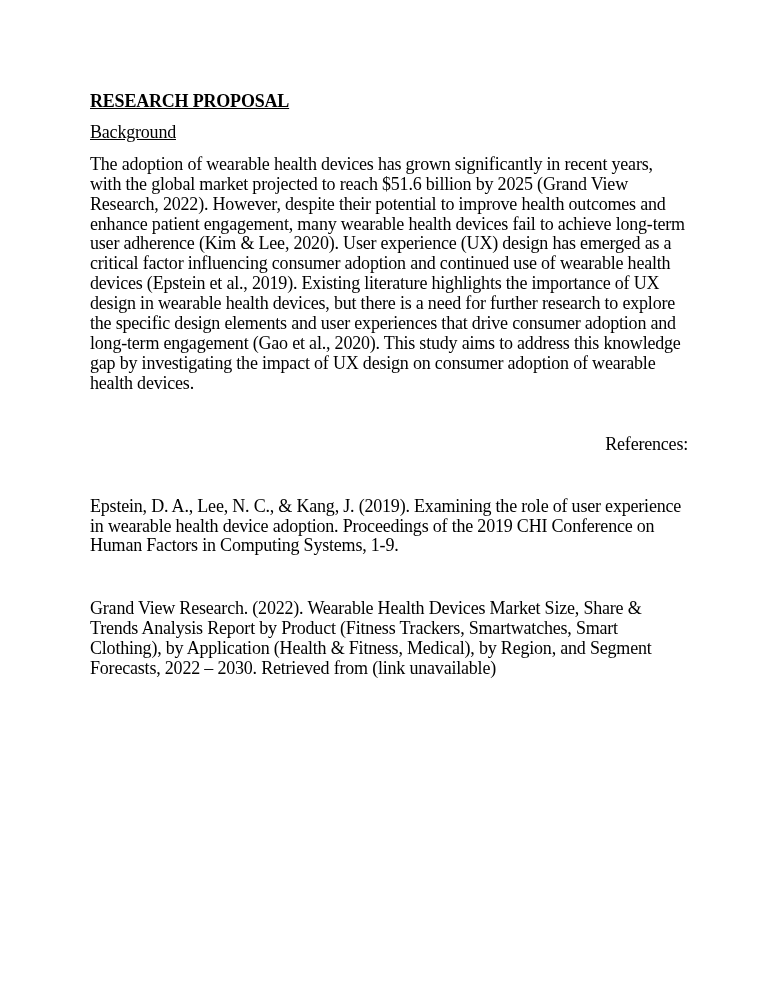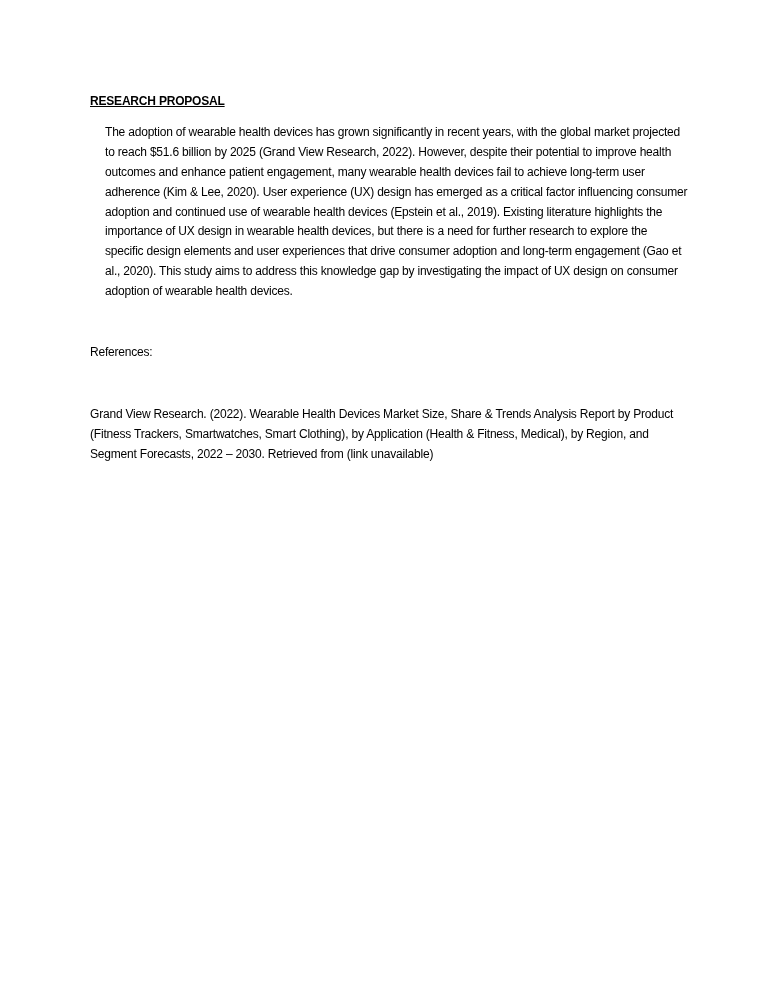--- a/index.html
+++ b/index.html
@@ -15,57 +15,61 @@
     color: #000000;
   }
   .page {
     box-sizing: border-box;
     width: 768px;
     height: 994px;
     padding: 92px 80px 0 90px;
     background: #ffffff;
   }
   .doc-text {
-    font-size: 12px;
+    font-size: 18px;
     line-height: 19.9px;
     letter-spacing: -0.2px;
     color: #000000;
+    font-family: Liberation Serif, serif;
   }
   .doc-title {
     font-weight: 700;
     text-decoration: underline;
     margin: 0 0 11px 0;
   }
   .section-heading {
     font-weight: 400;
     text-decoration: underline;
     margin: 0 0 12px 0;
   }
   .body-paragraph {
-    margin: 0 0 41px 15px;
+    margin: 0 0 41px 0;
     max-width: 596px;
   }
   .references-label {
     margin: 0 0 42px 0;
+    text-align: right;
   }
   .reference-entry {
     margin: 0 0 43px 0;
     max-width: 596px;
   }
 </style>
 </head>
 <body>
 
 <div class="page">
 
   <h1 class="doc-text doc-title">RESEARCH PROPOSAL</h1>
 
+  <h2 class="doc-text section-heading">Background</h2>
 
   <p class="doc-text body-paragraph">The adoption of wearable health devices has grown significantly in recent years, with the global market projected to reach $51.6 billion by 2025 (Grand View Research, 2022). However, despite their potential to improve health outcomes and enhance patient engagement, many wearable health devices fail to achieve long-term user adherence (Kim &amp; Lee, 2020). User experience (UX) design has emerged as a critical factor influencing consumer adoption and continued use of wearable health devices (Epstein et al., 2019). Existing literature highlights the importance of UX design in wearable health devices, but there is a need for further research to explore the specific design elements and user experiences that drive consumer adoption and long-term engagement (Gao et al., 2020). This study aims to address this knowledge gap by investigating the impact of UX design on consumer adoption of wearable health devices.</p>
 
   <p class="doc-text references-label">References:</p>
 
+  <p class="doc-text reference-entry">Epstein, D. A., Lee, N. C., &amp; Kang, J. (2019). Examining the role of user experience in wearable health device adoption. Proceedings of the 2019 CHI Conference on Human Factors in Computing Systems, 1-9.</p>
 
 
   <p class="doc-text reference-entry">Grand View Research. (2022). Wearable Health Devices Market Size, Share &amp; Trends Analysis Report by Product (Fitness Trackers, Smartwatches, Smart Clothing), by Application (Health &amp; Fitness, Medical), by Region, and Segment Forecasts, 2022 – 2030. Retrieved from (link unavailable)</p>
 
 
 </div>
 
 </body></html>

